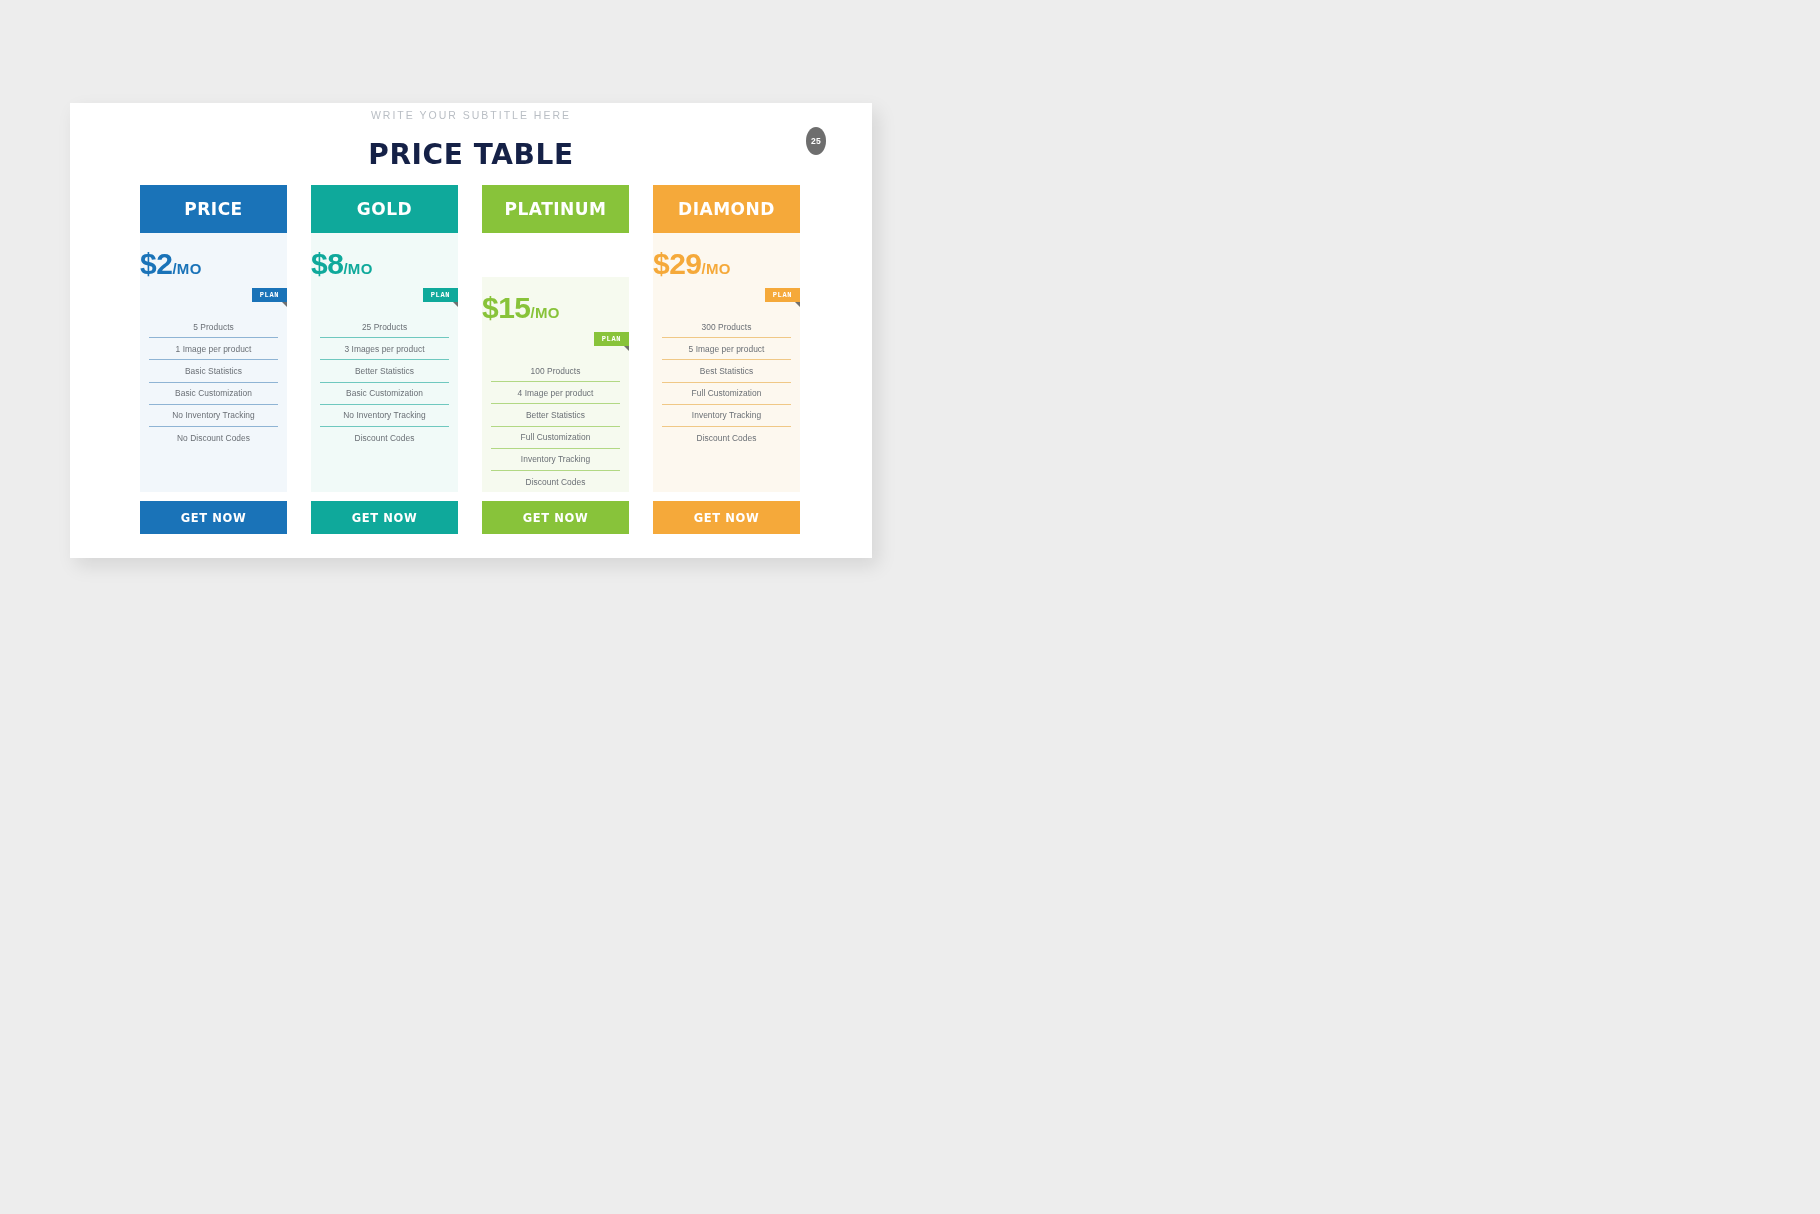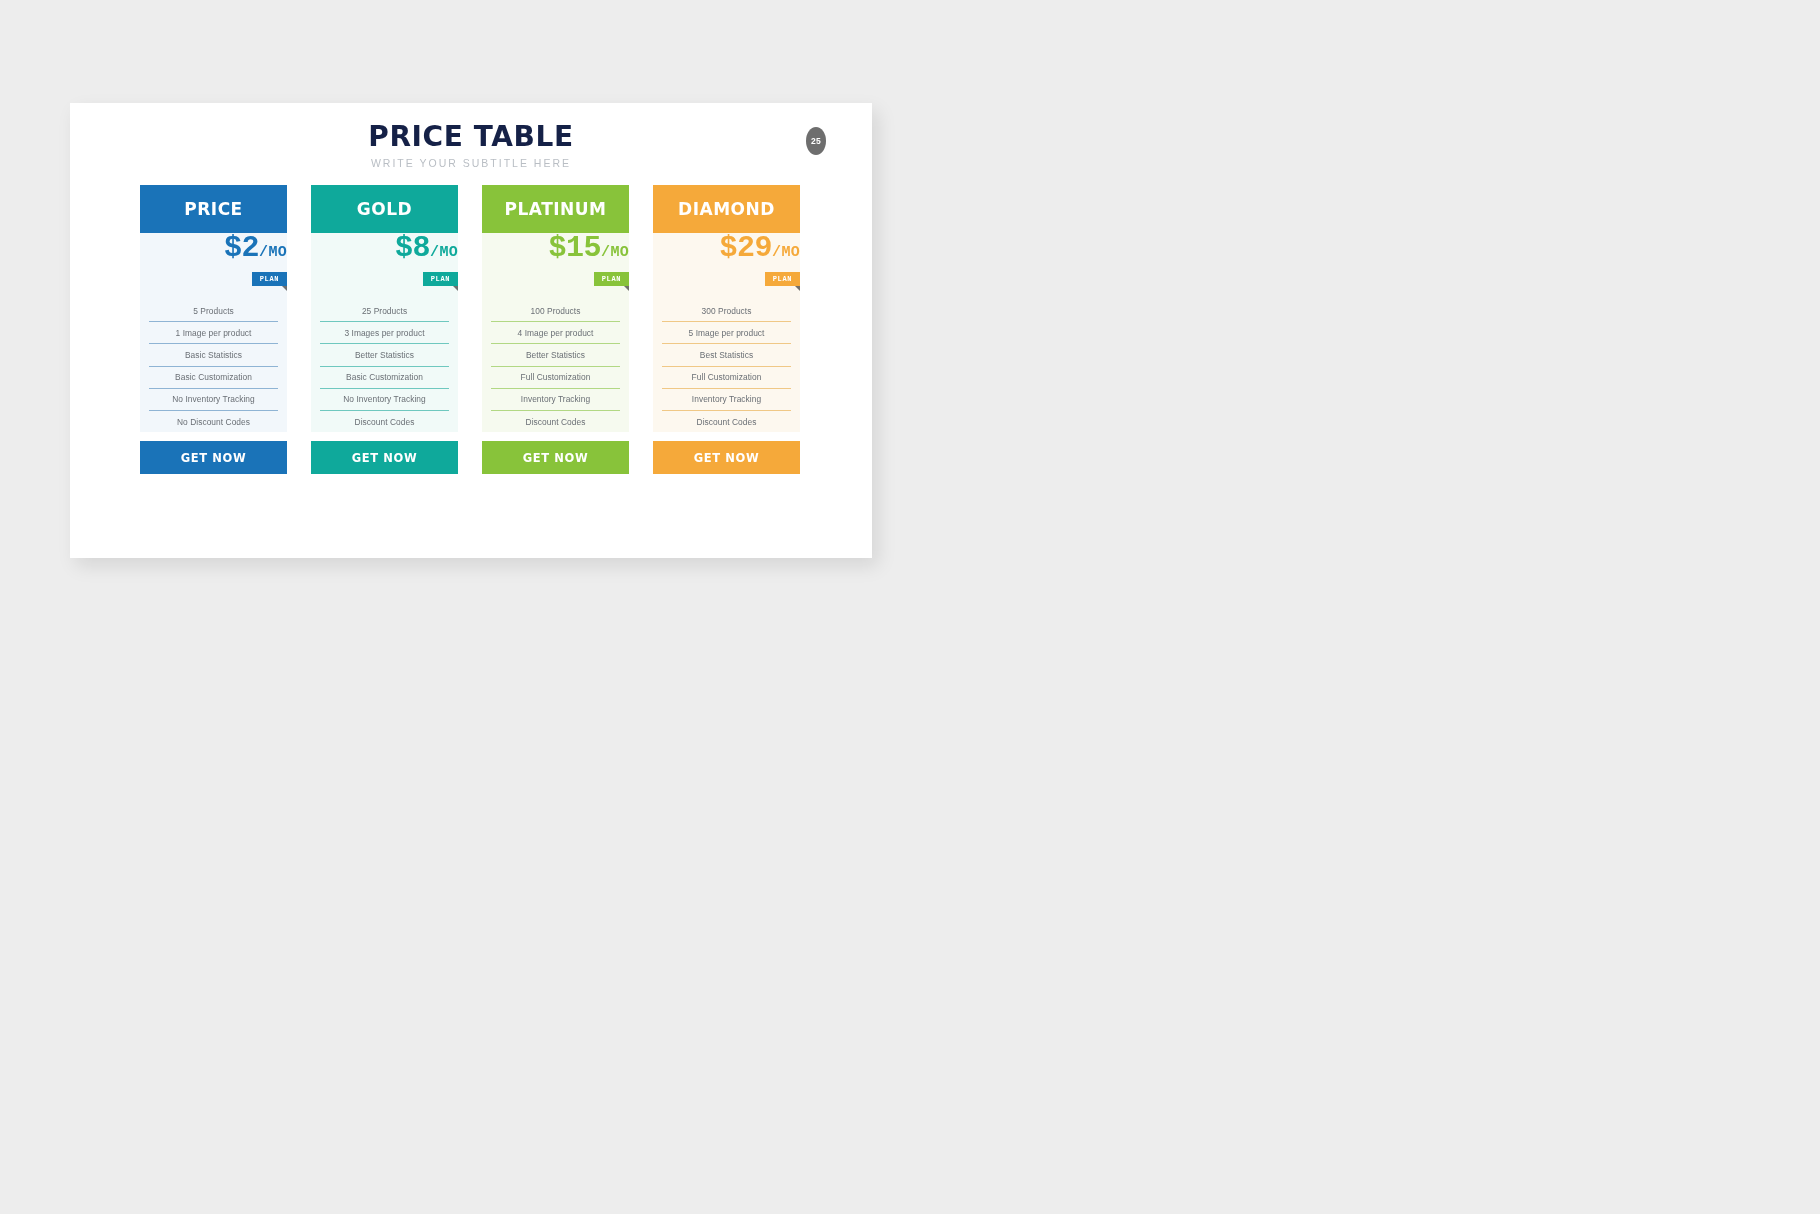--- a/index.html
+++ b/index.html
@@ -102,22 +102,23 @@
     letter-spacing: 0.5px;
   }
 
   .plan-body {
     flex: 1;
     padding: 0;
     position: relative;
   }
 
   .plan-price {
-    text-align: right;
-    font-family: Liberation Mono, monospace;
+    text-align: left;
+    padding-top: 16px;
+    font-family: Liberation Sans, sans-serif;
     font-weight: bold;
     line-height: 1;
   }
 
   .plan-price .amount {
     font-size: 30px;
     letter-spacing: -0.5px;
   }
 
   .plan-price .per {
@@ -191,22 +192,22 @@
     cursor: pointer;
     margin-top: 9px;
   }
 </style>
 </head>
 <body style="background: rgb(237, 237, 237);">
 
 <div id="slide">
 
   <div id="slide-header">
+    <div id="page-subtitle">WRITE YOUR SUBTITLE HERE</div>
     <div id="page-title">PRICE TABLE</div>
-    <div id="page-subtitle">WRITE YOUR SUBTITLE HERE</div>
   </div>
 
   <div id="slide-number">25</div>
 
   <div id="plans">
       <div class="plan-col">
         <div class="plan-header" style="background: rgb(26, 115, 184);">
           <span>PRICE</span>
         </div>
         <div class="plan-body" style="background: rgb(242, 247, 251);">
@@ -244,21 +245,21 @@
             <li class="feature-item" style="border-top-color: rgb(111, 200, 191);">No Inventory Tracking</li>
             <li class="feature-item" style="border-top-color: rgb(111, 200, 191);">Discount Codes</li>
           </ul>
         </div>
         <div class="plan-cta" style="background: rgb(15, 169, 155);">GET NOW</div>
       </div>
       <div class="plan-col">
         <div class="plan-header" style="background: rgb(136, 195, 58);">
           <span>PLATINUM</span>
         </div>
-        <div class="plan-body" style="background: rgb(246, 250, 239);">
+        <div class="plan-body" style="background: rgb(246, 250, 239); margin-top: 44px;">
           <div class="plan-price" style="color: rgb(136, 195, 58);"><span class="amount">$15</span><span class="per">/MO</span></div>
           <div class="plan-ribbon-wrap">
             <div class="plan-ribbon" style="background: rgb(136, 195, 58);">PLAN</div>
             <div class="plan-ribbon-tail"></div>
           </div>
           <ul class="plan-features">
             <li class="feature-item" style="border-top-color: rgb(178, 216, 132);">100 Products</li>
             <li class="feature-item" style="border-top-color: rgb(178, 216, 132);">4 Image per product</li>
             <li class="feature-item" style="border-top-color: rgb(178, 216, 132);">Better Statistics</li>
             <li class="feature-item" style="border-top-color: rgb(178, 216, 132);">Full Customization</li>

